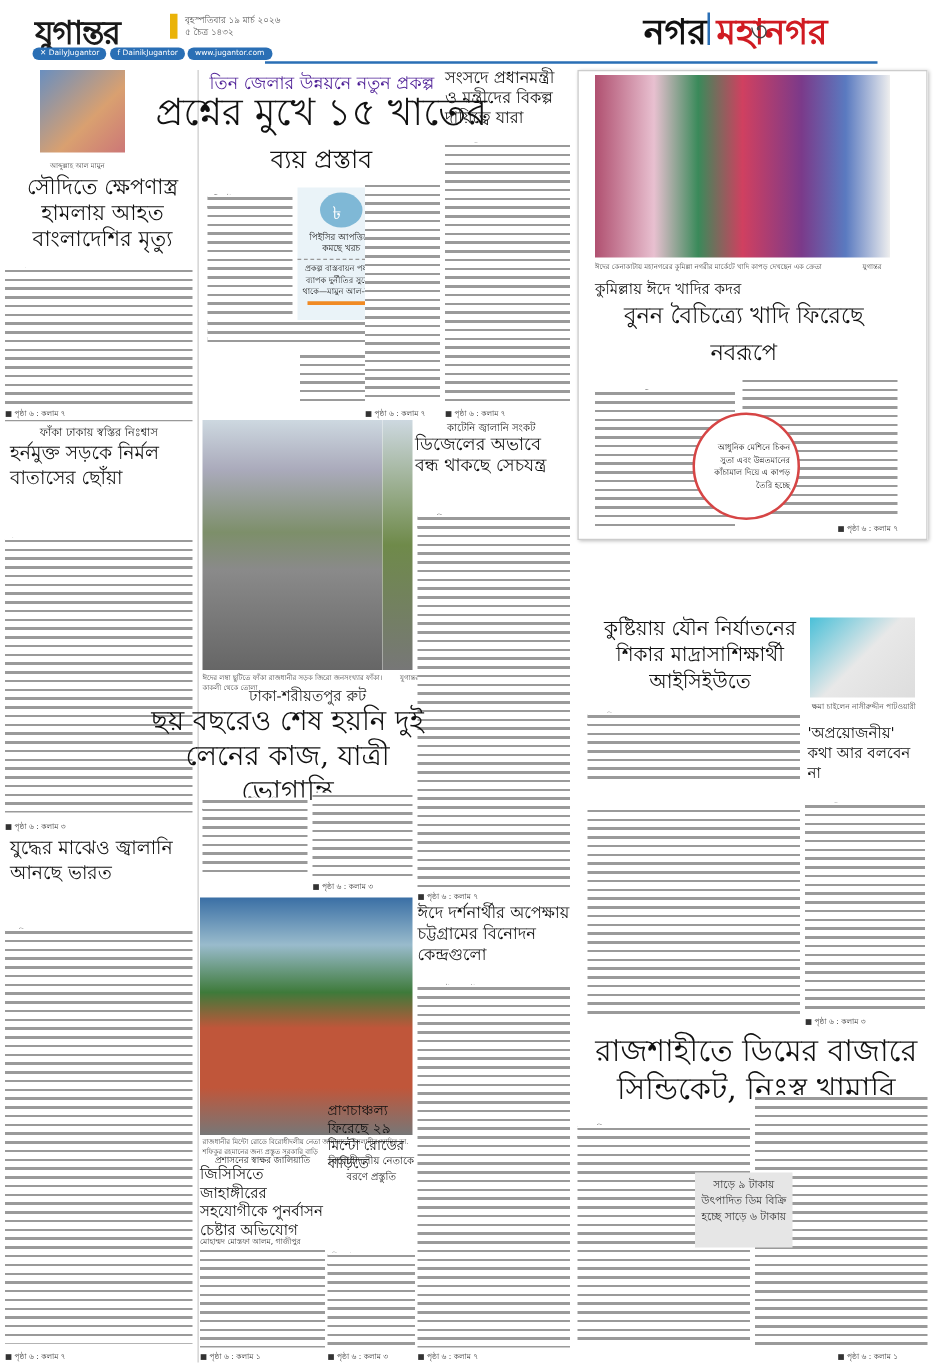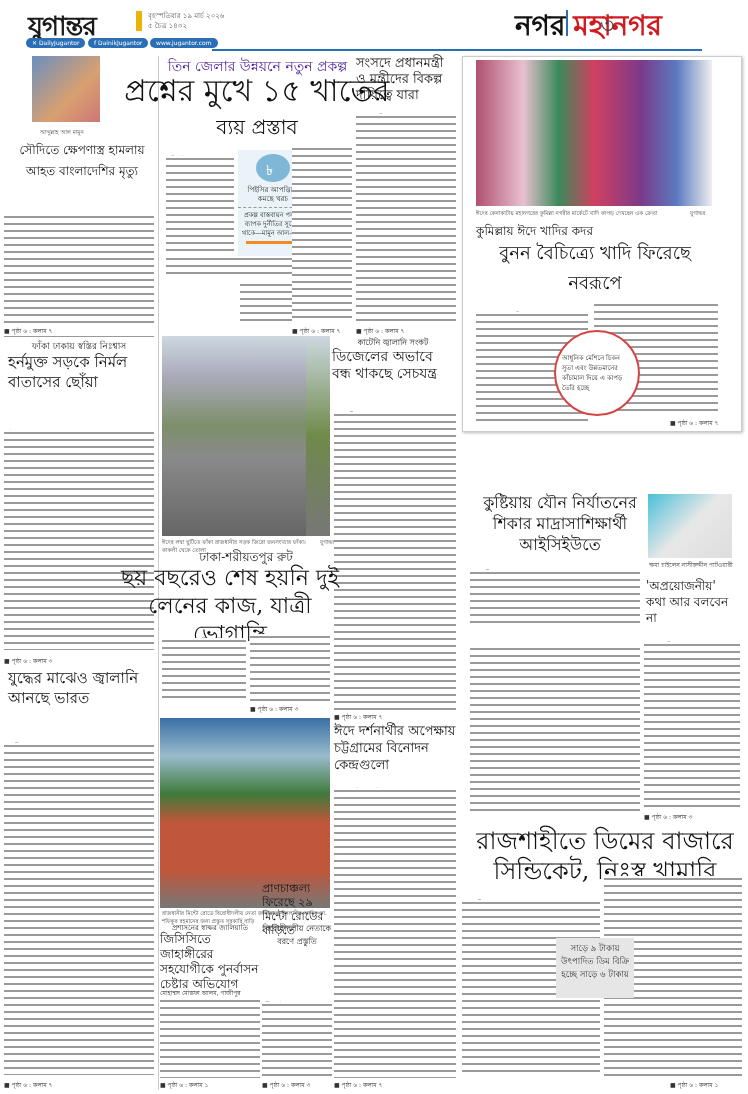--- a/index.html
+++ b/index.html
@@ -11,21 +11,21 @@
 .section-title{right:86px;top:4px;font-size:28px;font-weight:bold;color:#111;font-family:Liberation Sans, sans-serif}
 .section-title .red{color:#d01b22}
 .section-bar{left:566px;top:10px;width:2px;height:26px;background:#2a6fb5}
 .page-num{left:600px;top:8px;font-size:22px;color:#444;font-family:"DejaVu Sans",sans-serif}
 .rule{left:212px;top:49px;width:490px;height:2px;background:#2a6fb5}
 .col{font-size:5.2px;line-height:7px;color:#555;text-align:justify;overflow:hidden;font-family:"DejaVu Sans",sans-serif}
 .col:before{content:"";display:block}
 .txt-fill{background:repeating-linear-gradient(#fff 0,#fff 2px,#9a9a9a 2px,#9a9a9a 4px,#fff 4px,#fff 7px)}
 .kicker{color:#4c1d95;font-size:14px;text-align:center}
 .h-big{font-size:32px;text-align:center;color:#111;line-height:38px}
-.h-mid{font-size:12px;text-align:center;color:#111;line-height:21px}
+.h-mid{font-size:17px;text-align:center;color:#111;line-height:21px}
 .h-sm{font-size:14px;text-align:left;color:#111;line-height:18px}
 .byline{font-size:6px;color:#333;border-bottom:1px solid #333;display:inline-block;font-family:"DejaVu Sans",sans-serif}
 .caption{font-size:5.5px;color:#444;font-family:"DejaVu Sans",sans-serif}
 .cont{font-size:6px;color:#333;font-family:"DejaVu Sans",sans-serif}
 .photo{background:#8aa;overflow:hidden}
 .vr{width:1px;background:#ccc}
 .box{border:1px solid #ccc;box-shadow:1px 1px 3px #bbb}
 </style>
 </head>
 <body>
@@ -90,21 +90,21 @@
 
 <div class="abs box" style="left:462px;top:56px;width:280px;height:376px"></div>
 <div class="abs photo" style="left:476px;top:60px;width:236px;height:146px;background:linear-gradient(90deg,#b05070,#e8c0d0 20%,#3a8a5a 35%,#d04060 50%,#7b3a8a 70%,#5a7ac0 85%,#eee)"></div>
 <div class="abs caption" style="left:476px;top:210px;width:200px">ঈদের কেনাকাটায় মহানগরের কুমিল্লা নগরীর মার্কেটে খাদি কাপড় দেখছেন এক ক্রেতা</div>
 <div class="abs caption" style="left:690px;top:210px">যুগান্তর</div>
 <div class="abs h-sm" style="left:476px;top:222px;width:236px;font-size:12px">কুমিল্লায় ঈদে খাদির কদর</div>
 <div class="abs h-big" style="left:480px;top:238px;width:230px;font-size:18px;line-height:30px">বুনন বৈচিত্র্যে খাদি ফিরেছে নবরূপে</div>
 <div class="abs" style="left:476px;top:302px"><span class="byline">আবুল খায়ের, কুমিল্লা</span></div>
 <div class="abs col txt-fill" style="left:476px;top:312px;width:112px;height:110px"></div>
 <div class="abs col txt-fill" style="left:594px;top:302px;width:124px;height:112px"></div>
-<div class="abs" style="left:554px;top:330px;width:86px;height:86px;border:2px solid #d64545;border-radius:50%;background:#fff;display:flex;align-items:center;justify-content:center;text-align:left;font-size:6.5px;line-height:10px;padding:6px">আধুনিক মেশিনে চিকন সুতা এবং উন্নতমানের কাঁচামাল দিয়ে এ কাপড় তৈরি হচ্ছে</div>
+<div class="abs" style="left:554px;top:330px;width:86px;height:86px;border:2px solid #d64545;border-radius:50%;background:#fff;display:flex;align-items:center;justify-content:center;text-align:right;font-size:6.5px;line-height:10px;padding:6px">আধুনিক মেশিনে চিকন সুতা এবং উন্নতমানের কাঁচামাল দিয়ে এ কাপড় তৈরি হচ্ছে</div>
 <div class="abs cont" style="left:670px;top:418px">■ পৃষ্ঠা ৬ : কলাম ৭</div>
 
 <div class="abs photo" style="left:162px;top:336px;width:144px;height:200px;background:linear-gradient(180deg,#cdd8e0 0,#aab 20%,#7d8f6a 45%,#8a8a8a 60%,#666 100%)"></div>
 <div class="abs vr" style="left:306px;top:336px;height:200px;background:#fff"></div>
 <div class="abs photo" style="left:306px;top:336px;width:24px;height:200px;background:linear-gradient(180deg,#cdd8e0,#6f8a4a 50%,#777)"></div>
 <div class="abs caption" style="left:162px;top:539px;width:150px">ঈদের লম্বা ছুটিতে ফাঁকা রাজধানীর সড়ক জিরো জনসংখ্যার ফাঁকা। কাকলী থেকে তোলা</div>
 <div class="abs caption" style="left:320px;top:539px">যুগান্তর</div>
 
 <div class="abs" style="left:332px;top:336px;width:122px;font-size:8px;text-align:center">কাটেনি জ্বালানি সংকট</div>
 <div class="abs h-sm" style="left:332px;top:348px;width:122px;font-size:14px;line-height:17px">ডিজেলের অভাবে বন্ধ থাকছে সেচযন্ত্র</div>

